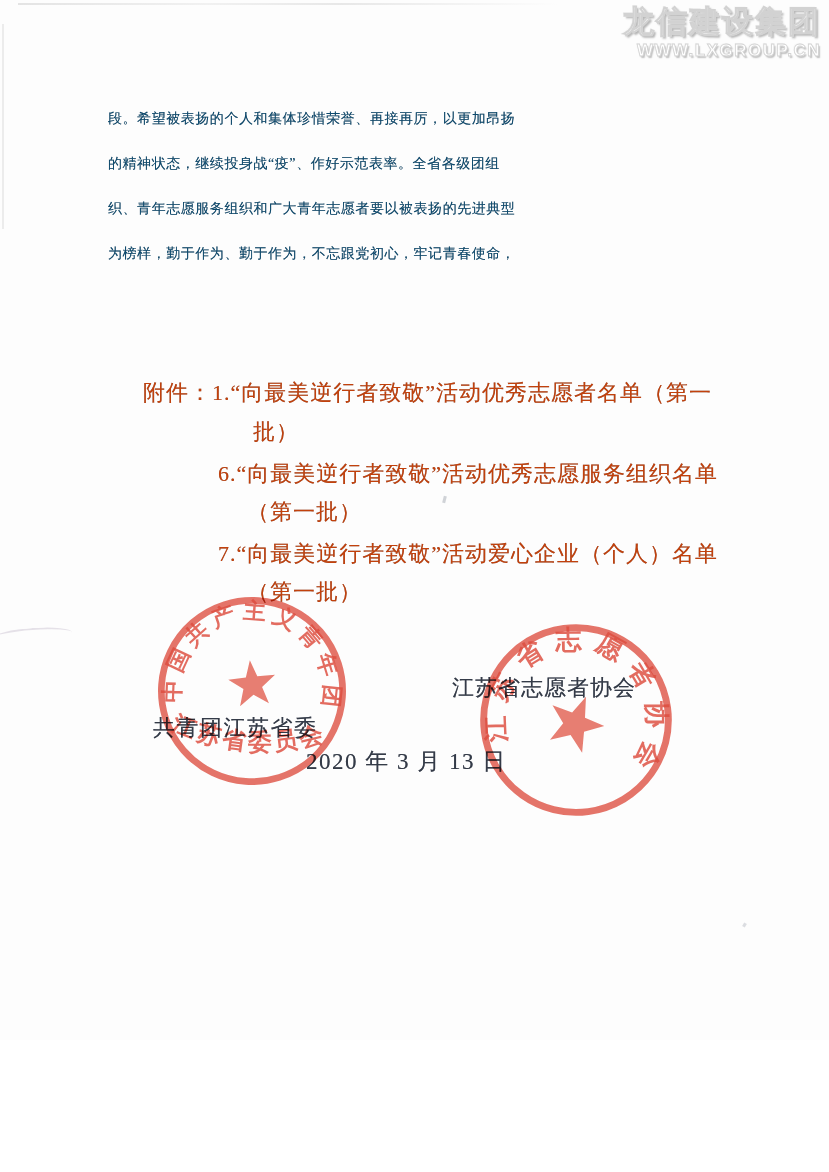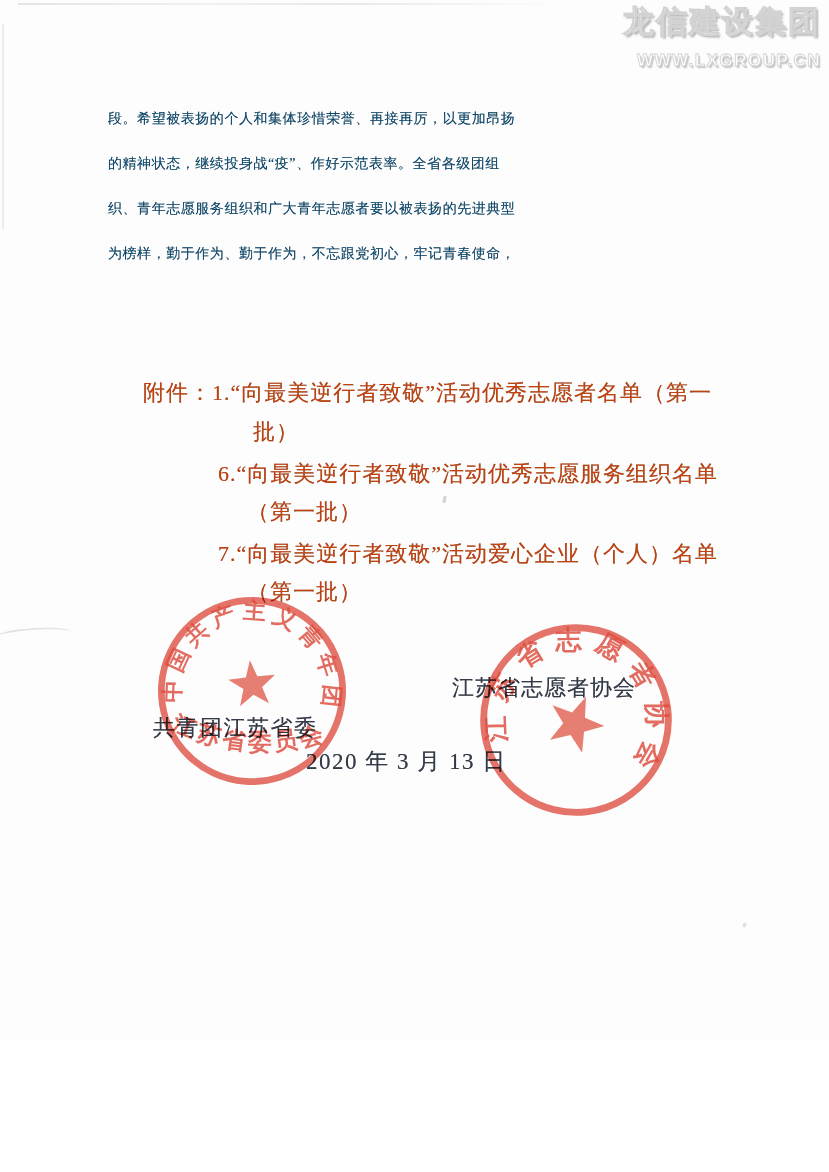--- a/index.html
+++ b/index.html
@@ -14,21 +14,21 @@
   .scan-smudge{position:absolute;left:-6px;top:628px;width:78px;height:12px;border-top:2px solid #d9d3de;
     border-radius:50%;opacity:.65;transform:rotate(-4deg);}
   .scan-bottom-smudge{position:absolute;left:6px;top:1153px;width:80px;height:3px;background:#e4e1e7;opacity:.7;}
   .speck1{position:absolute;left:443px;top:496px;width:3px;height:7px;background:#9aa0a8;opacity:.45;transform:rotate(14deg);}
   .speck2{position:absolute;left:743px;top:923px;width:3px;height:4px;background:#b9bec6;opacity:.5;transform:rotate(30deg);}
   
   .wm{position:absolute;right:8px;top:5px;text-align:right;color:#ffffff;
     font-family:"Liberation Sans","DejaVu Sans",sans-serif;line-height:1.1;}
   .wm-company{font-size:31px;font-weight:bold;letter-spacing:2px;
     -webkit-text-stroke:1px #d2d2d2;text-shadow:2px 2px 2px #b5b5b5,-1px -1px 1px #f5f5f5;}
-  .wm-site{font-size:17px;font-weight:bold;letter-spacing:1.5px;margin-top:13px;
+  .wm-site{font-size:17px;font-weight:bold;letter-spacing:1.5px;margin-top:3px;
     -webkit-text-stroke:.8px #d2d2d2;text-shadow:1.5px 1.5px 1.5px #bdbdbd,-1px -1px 1px #f5f5f5;}
   
   .para-line{position:absolute;left:108px;width:640px;white-space:nowrap;
     font-size:14px;letter-spacing:0.55px;color:#0c4a6e;text-shadow:0 0 .6px rgba(58,65,78,.55);}
   .pl0{top:110px}.pl1{top:155px}.pl2{top:200px}.pl3{top:245px}.pl4{top:290px}
   
   .att-line{position:absolute;white-space:nowrap;font-size:22px;letter-spacing:1px;
     color:#c2410c;text-shadow:0 0 .6px rgba(58,65,78,.55);margin-top:24px;}
   .al0{left:143px;top:354px}
   .al1{left:253px;top:393px}

